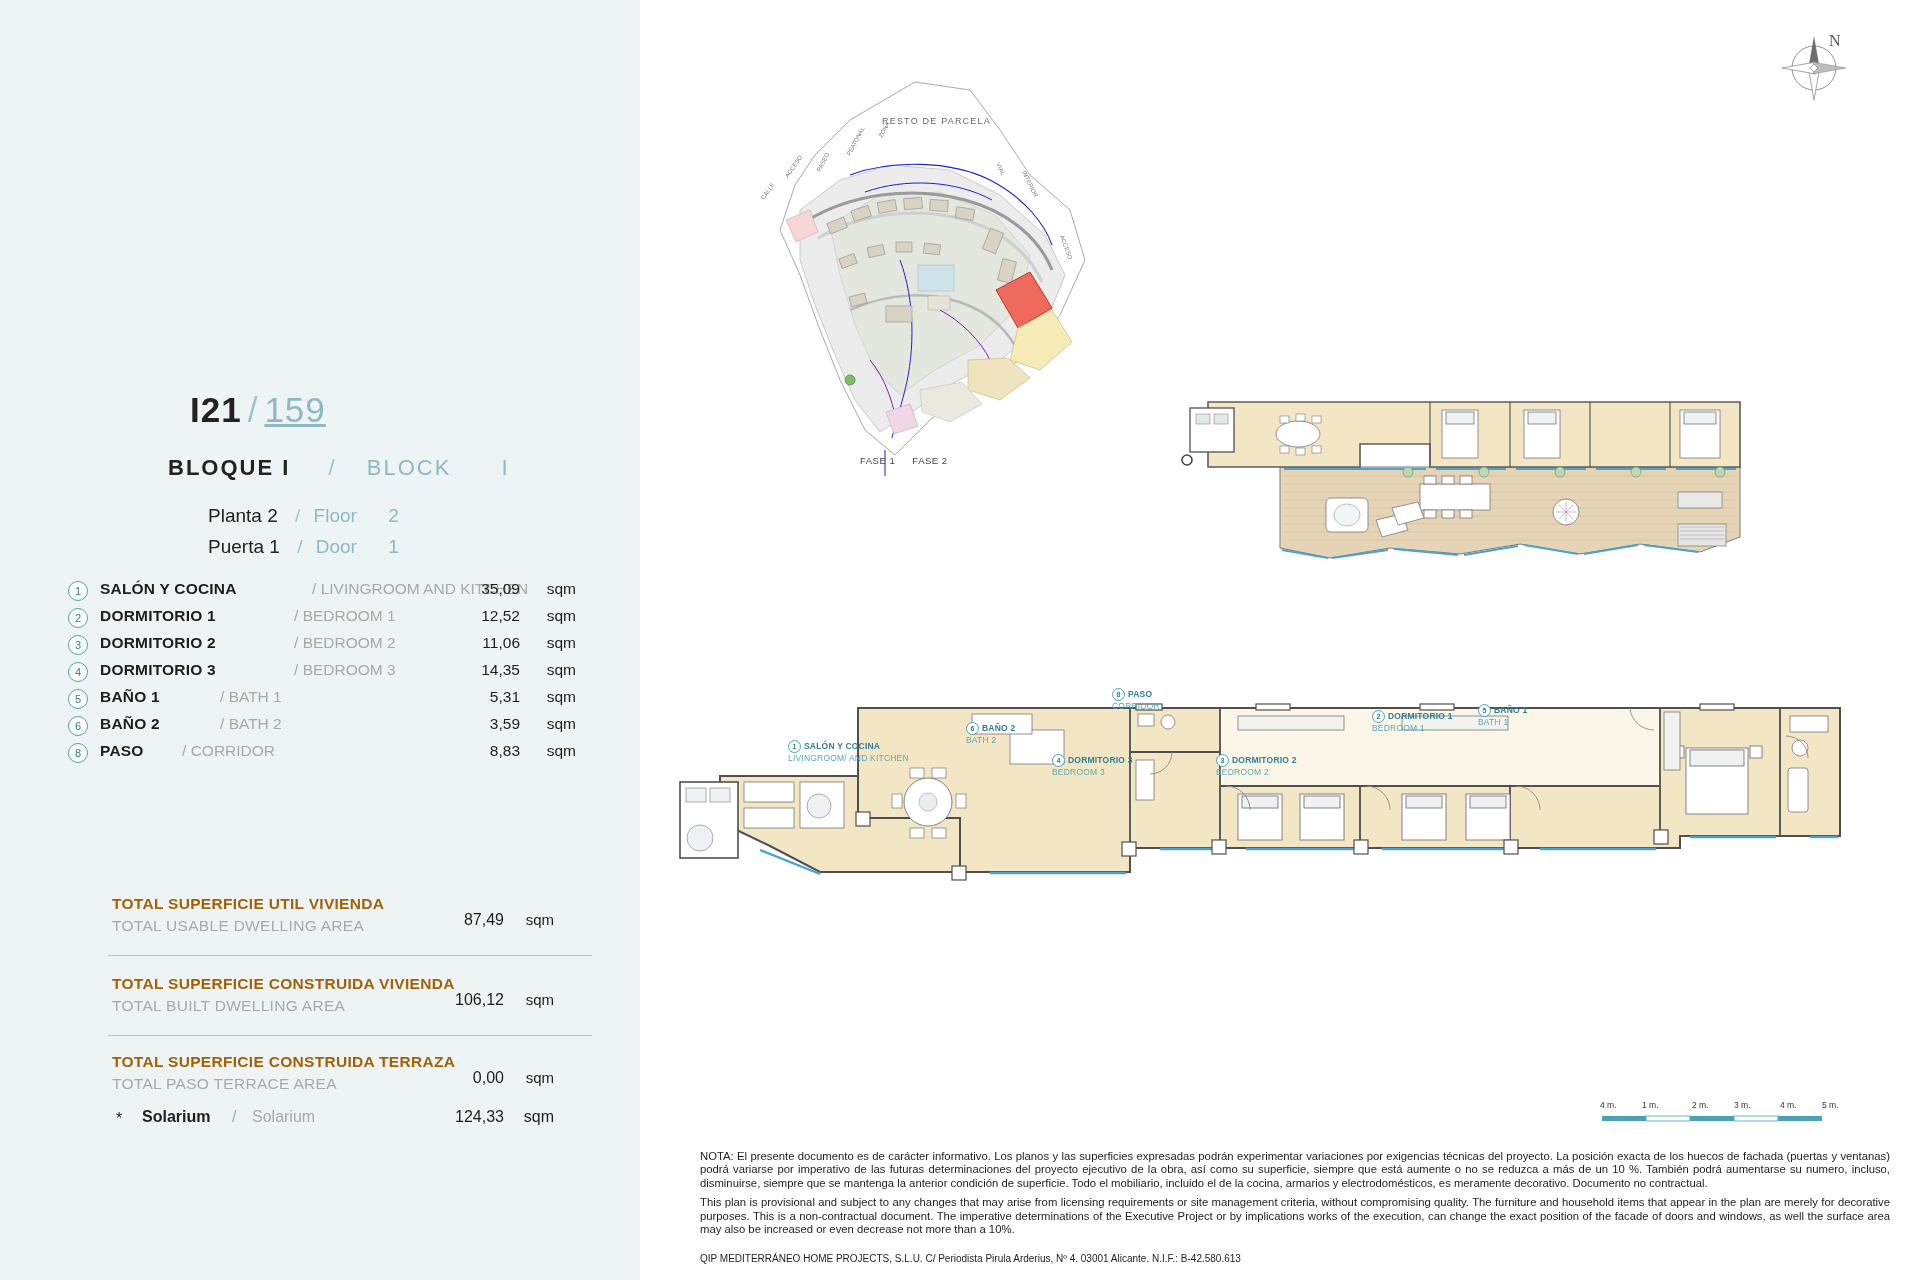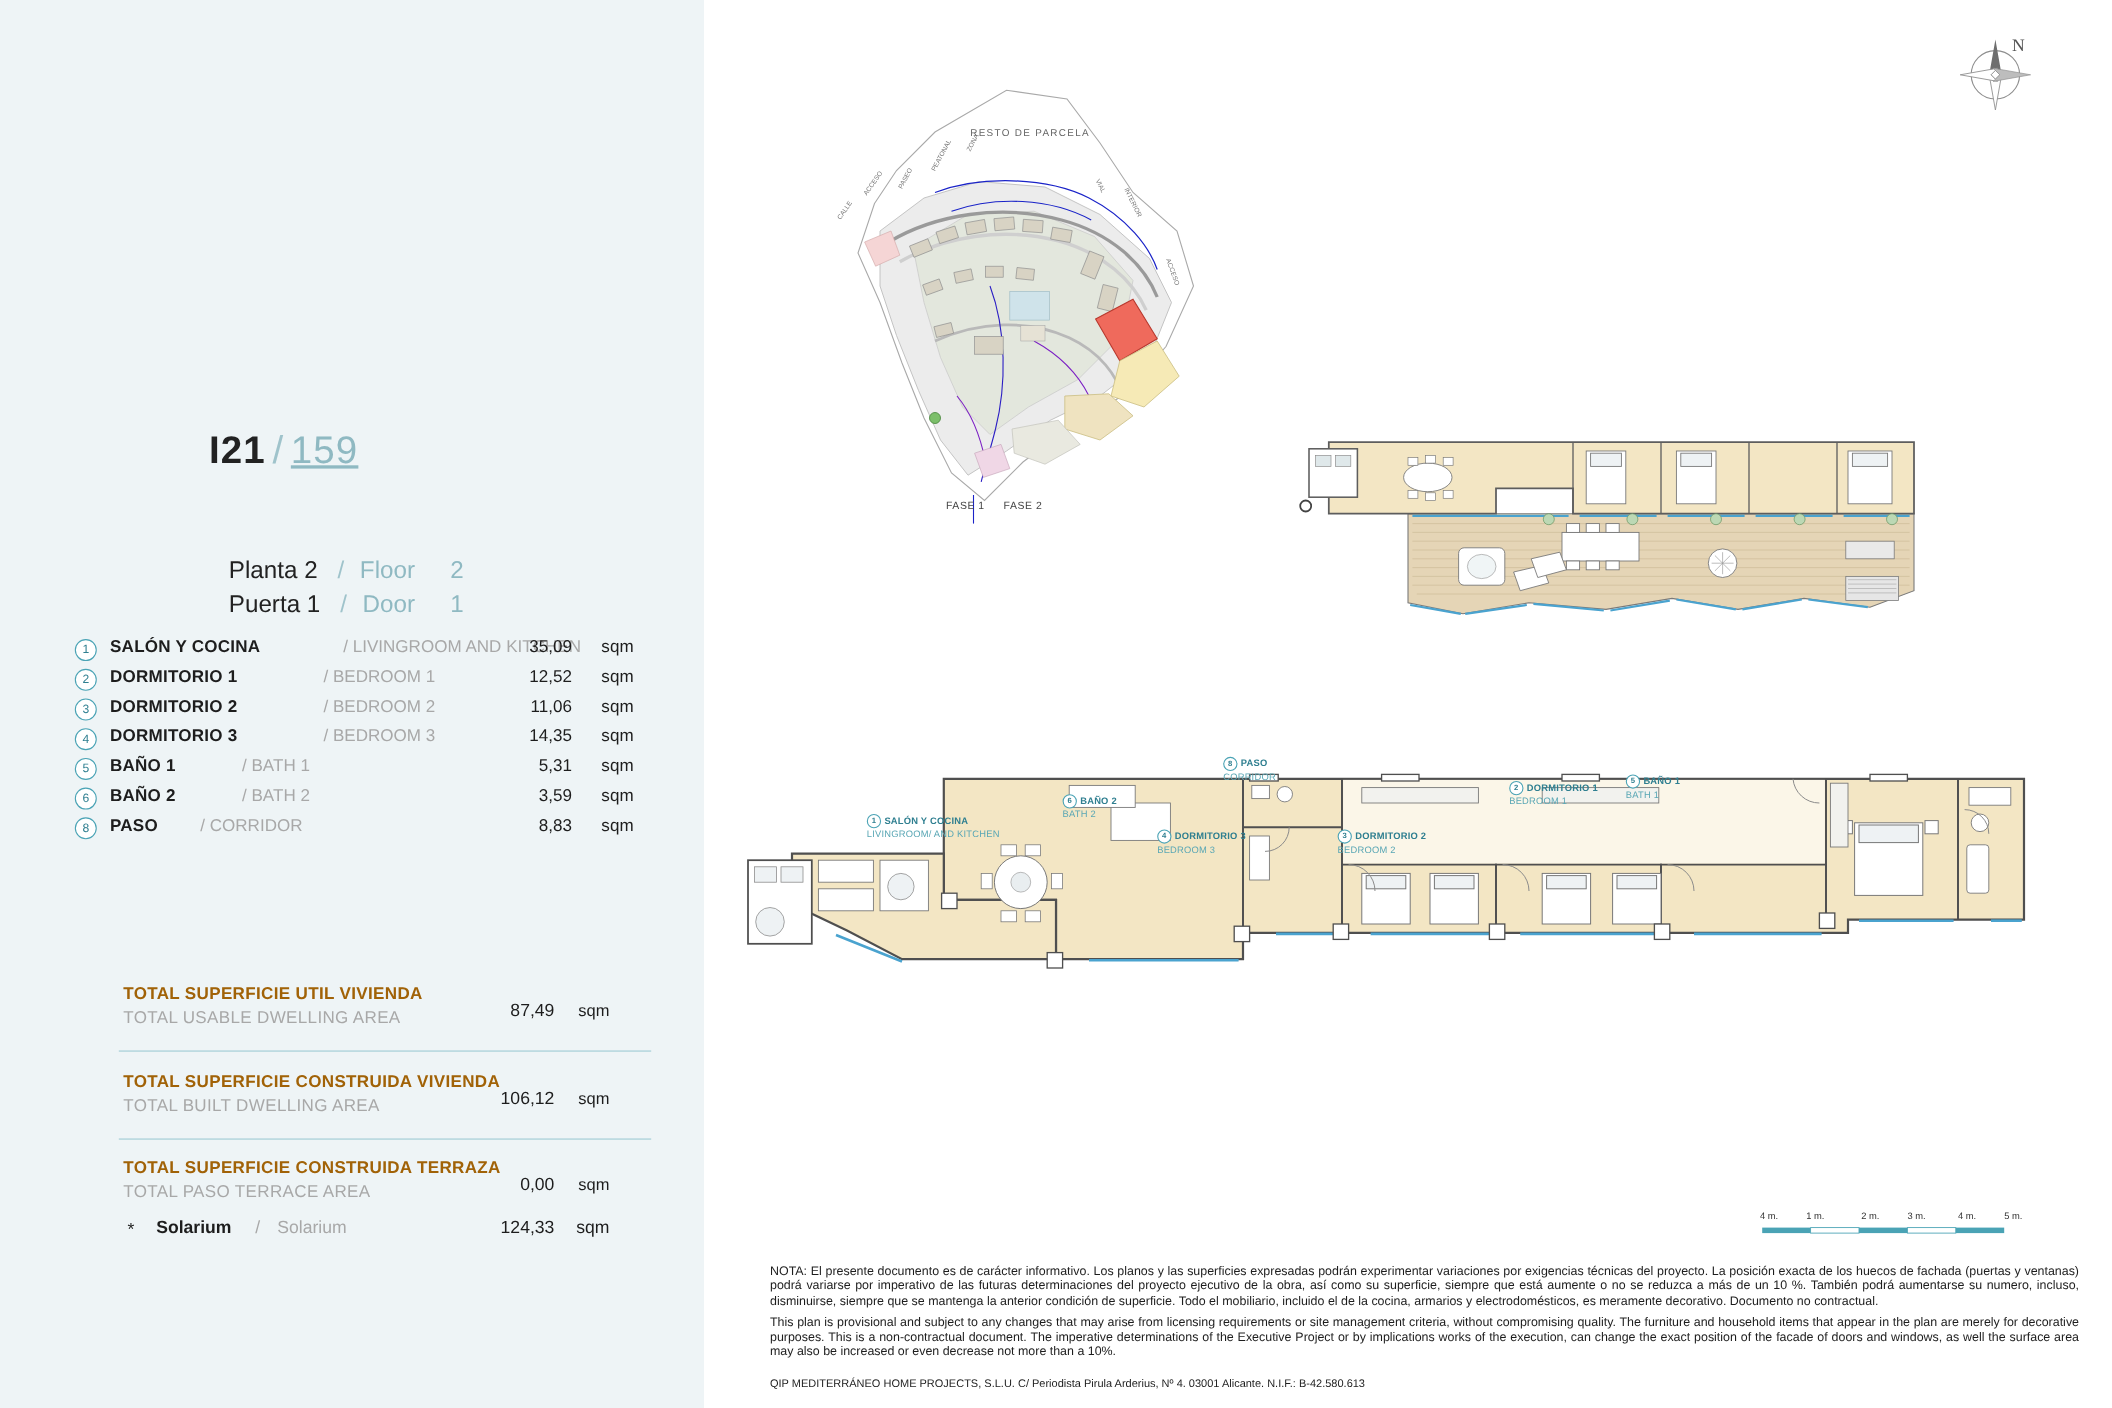--- a/index.html
+++ b/index.html
@@ -72,21 +72,21 @@
     letter-spacing: 2px;
   }
   .block-num-en {
     color: #8fb9c2;
     margin-left: 42px;
   }
 
   .meta-row {
     position: absolute;
     left: 208px;
-    font-size: 22px;
+    font-size: 19px;
   }
   .meta-row.r1 { top: 505px; }
   .meta-row.r2 { top: 536px; }
   .meta-es { color: #222; }
   .meta-slash { color: #9fc3cb; margin: 0 8px 0 12px; }
   .meta-en { color: #8fb9c2; }
   .meta-en-num { color: #8fb9c2; margin-left: 26px; }
 
   
   .rooms {
@@ -334,20 +334,27 @@
 <body>
 
 <div class="sheet">
 
   <div class="left-panel">
 
     <div class="unit-line">
       <span class="unit-code">I21</span><span class="unit-sep">/</span><span class="unit-alt">159</span>
     </div>
 
+    <div class="block-row">
+      <span class="block-es">BLOQUE</span>
+      <span class="block-es">I</span>
+      <span class="block-slash">/</span>
+      <span class="block-en">BLOCK</span>
+      <span class="block-num-en">I</span>
+    </div>
 
     <div class="meta-row r1">
       <span class="meta-es">Planta</span>
       <span class="meta-es">2</span>
       <span class="meta-slash">/</span>
       <span class="meta-en">Floor</span>
       <span class="meta-en-num">2</span>
     </div>
 
     <div class="meta-row r2">

